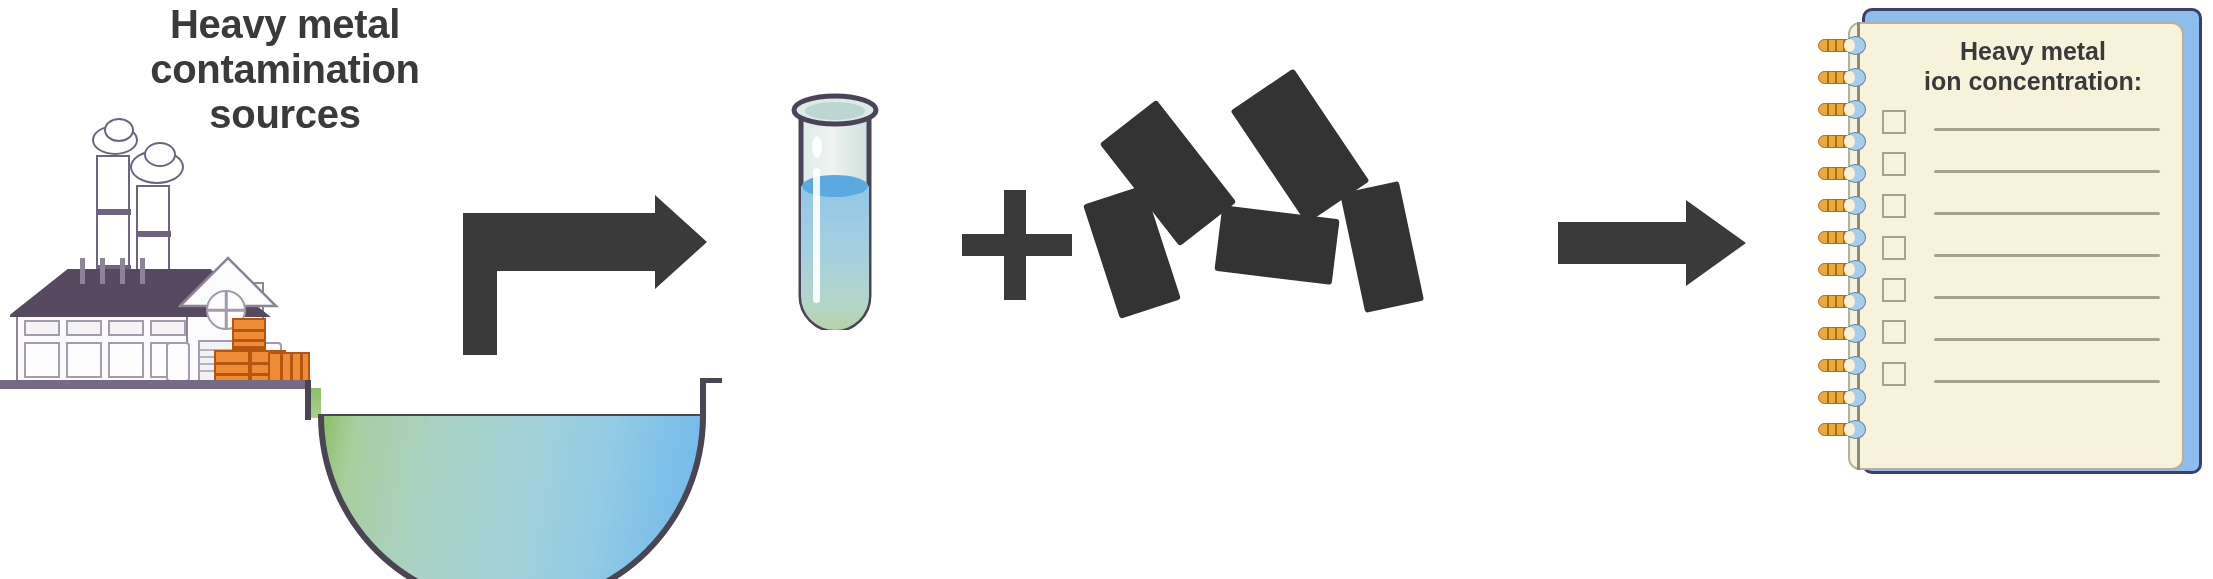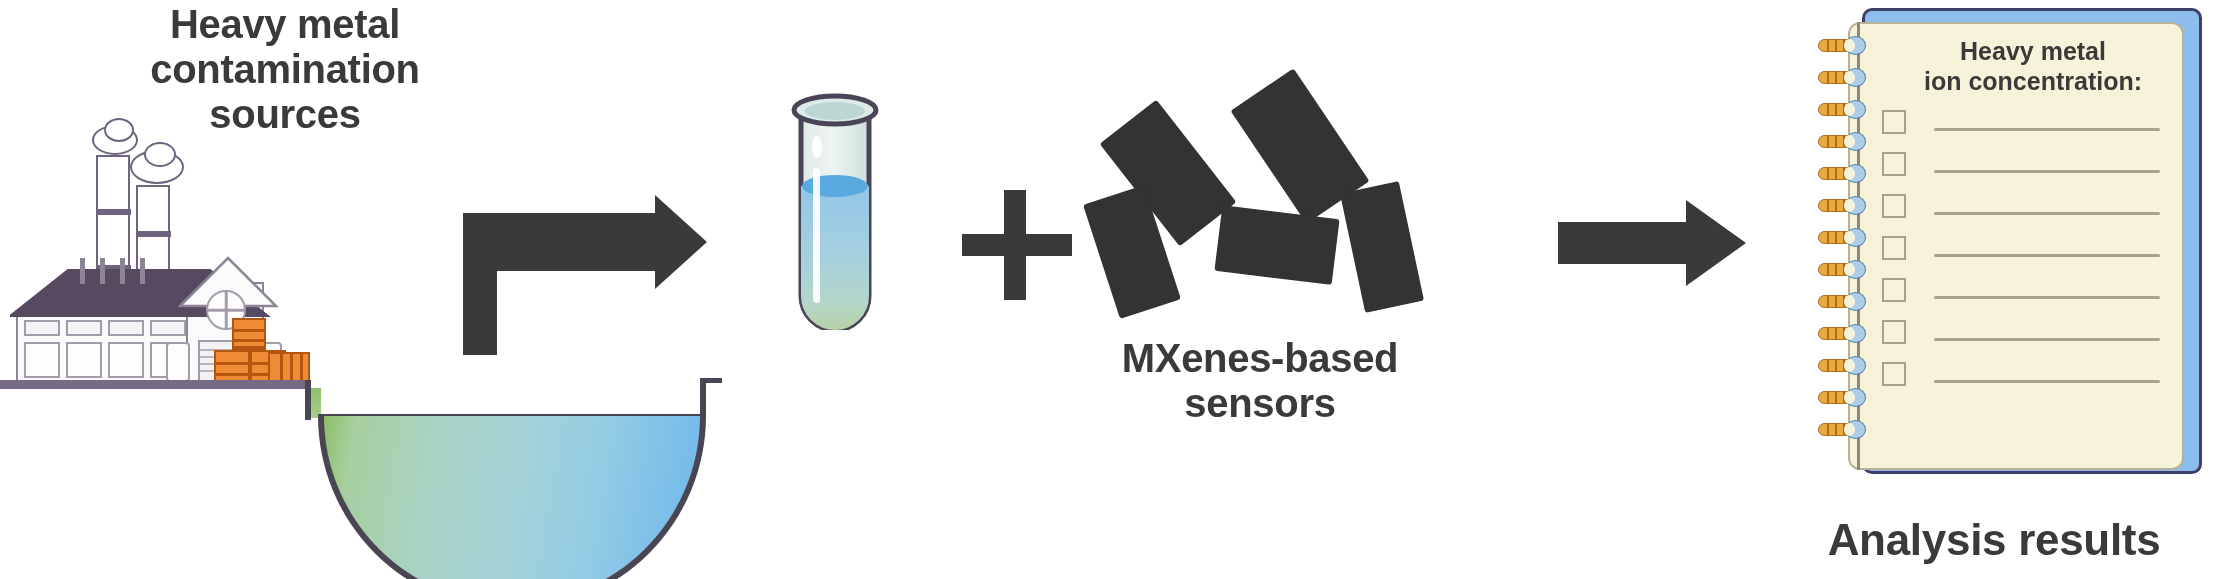--- a/index.html
+++ b/index.html
@@ -385,22 +385,20 @@
   </div>
 
   <div class="abs" style="left:1090px; top:60px; width:350px; height:260px;">
     <div class="flake" style="left:42px;  top:48px;  width:72px; height:130px; transform:rotate(-38deg);"></div>
     <div class="flake" style="left:172px; top:18px;  width:76px; height:136px; transform:rotate(-34deg);"></div>
     <div class="flake" style="left:10px;  top:132px; width:64px; height:120px; transform:rotate(-18deg);"></div>
     <div class="flake" style="left:128px; top:152px; width:118px; height:66px; transform:rotate(7deg);"></div>
     <div class="flake" style="left:262px; top:126px; width:60px; height:122px; transform:rotate(-12deg);"></div>
   </div>
 
-  <div class="abs label" id="label-mxenes">MXenes-based
-sensors</div>
 
   <svg class="abs" style="left:1558px; top:198px;" width="190" height="90">
     <polygon class="arrow-dark" points="0,24 128,24 128,2 188,45 128,88 128,66 0,66"></polygon>
   </svg>
 
   <div class="abs">
     <div class="abs" id="pad-back"></div>
     <div class="abs" id="pad-page"></div>
     <div class="abs" id="pad-spine"></div>
 
@@ -525,15 +523,14 @@
         <div class="rule" style="left: 52px; top: 144px; width: 226px;"></div>
         <div class="chk" style="left: 0px; top: 168px;"></div>
         <div class="rule" style="left: 52px; top: 186px; width: 226px;"></div>
         <div class="chk" style="left: 0px; top: 210px;"></div>
         <div class="rule" style="left: 52px; top: 228px; width: 226px;"></div>
         <div class="chk" style="left: 0px; top: 252px;"></div>
         <div class="rule" style="left: 52px; top: 270px; width: 226px;"></div>
       </div>
   </div>
 
-  <div class="abs label" id="label-analysis">Analysis results</div>
 
 </div>
 
 </body></html>

